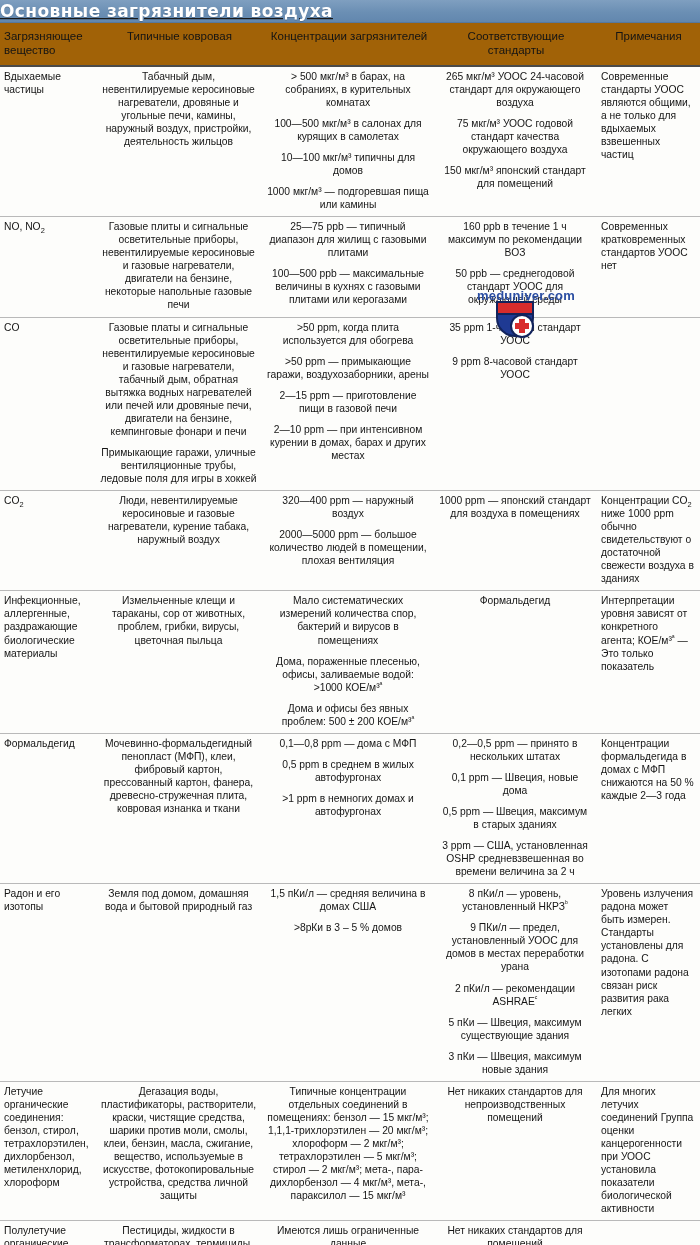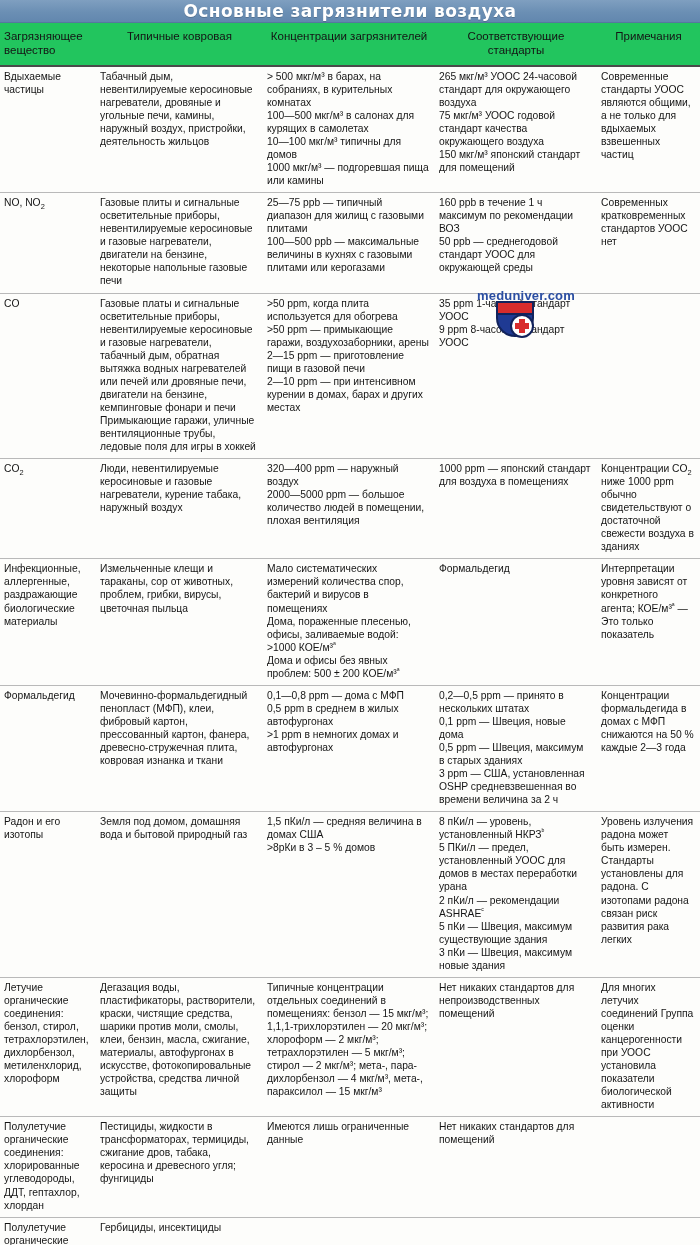--- a/index.html
+++ b/index.html
@@ -21,22 +21,22 @@
     overflow: hidden;
   }
 
   
   .title-bar {
     height: 22px;
     background: #6e94b8;
     background: linear-gradient(180deg, #7f9fc0 0%, #6b8fb4 55%, #6287ae 100%);
     display: flex;
     align-items: center;
-    justify-content: center;
     border-bottom: 1px solid #56789e;
+    text-decoration: underline;
   }
   .title-bar .title-text {
     color: #ffffff;
     font-size: 17px;
     font-weight: bold;
     letter-spacing: 0.4px;
     line-height: 1;
     text-shadow: 0 1px 0 rgba(0,0,0,0.18);
     font-family: "DejaVu Sans", sans-serif;
   }
@@ -55,37 +55,37 @@
 
   thead th {
     font-size: 11.5px;
     font-weight: normal;
     text-align: center;
     vertical-align: top;
     padding: 6px 5px 7px 5px;
     line-height: 1.25;
     color: #141414;
     border-bottom: 2px solid #4a4a4a;
-    background: #22c55e;
+    background: #a16207;
   }
   thead th.first { text-align: left; padding-left: 4px; }
 
   tbody td {
     font-size: 10.3px;
     line-height: 1.268;
     vertical-align: top;
     padding: 3px 6px 5px 4px;
     color: #151515;
     border-bottom: 1px solid #b9b9b9;
     hyphens: none;
   }
   tbody td.name { padding-left: 4px; margin-top: 43px; }
 
-  .cellline { display: block; }
-  .cellline + .cellline { margin-top: 0; }
+  .cellline { display: block; text-align: center; }
+  .cellline + .cellline { margin-top: 8px; }
 
   sub, sup {
     font-size: 0.72em;
     line-height: 0;
   }
 
   
   .watermark {
     position: absolute;
     left: 477px;
@@ -236,31 +236,31 @@
           <td class="name">Радон и его изотопы</td>
           <td>
             <span class="cellline">Земля под домом, домашняя вода и бытовой природный газ</span>
           </td>
           <td>
             <span class="cellline">1,5 пКи/л — средняя величина в домах США</span>
             <span class="cellline">&gt;8рКи в 3 – 5 % домов</span>
           </td>
           <td>
             <span class="cellline">8 пКи/л — уровень, установленный НКРЗ<sup>ᵇ</sup></span>
-            <span class="cellline">5 ПКи/л — предел, установленный УООС для домов в местах переработки урана</span>
+            <span class="cellline">9 ПКи/л — предел, установленный УООС для домов в местах переработки урана</span>
             <span class="cellline">2 пКи/л — рекомендации ASHRAE<sup>ᶜ</sup></span>
             <span class="cellline">5 пКи — Швеция, максимум существующие здания</span>
             <span class="cellline">3 пКи — Швеция, максимум новые здания</span>
           </td>
           <td>Уровень излучения радона может быть измерен. Стандарты установлены для радона. С изотопами радона связан риск развития рака легких</td>
         </tr>
         <tr>
           <td class="name">Летучие органические соединения: бензол, стирол, тетрахлорэтилен, дихлорбензол, метиленхлорид, хлороформ</td>
           <td>
-            <span class="cellline">Дегазация воды, пластификаторы, растворители, краски, чистящие средства, шарики против моли, смолы, клеи, бензин, масла, сжигание, материалы, автофургонах в искусстве, фотокопировальные устройства, средства личной защиты</span>
+            <span class="cellline">Дегазация воды, пластификаторы, растворители, краски, чистящие средства, шарики против моли, смолы, клеи, бензин, масла, сжигание, вещество, используемые в искусстве, фотокопировальные устройства, средства личной защиты</span>
           </td>
           <td>
             <span class="cellline">Типичные концентрации отдельных соединений в помещениях: бензол — 15 мкг/м³; 1,1,1-трихлорэтилен — 20 мкг/м³; хлороформ — 2 мкг/м³; тетрахлорэтилен — 5 мкг/м³; стирол — 2 мкг/м³; мета-, пара-дихлорбензол — 4 мкг/м³, мета-, паракcилол — 15 мкг/м³</span>
           </td>
           <td>
             <span class="cellline">Нет никаких стандартов для непроизводственных помещений</span>
           </td>
           <td>Для многих летучих соединений Группа оценки канцерогенности при УООС установила показатели биологической активности</td>
         </tr>
         <tr>

